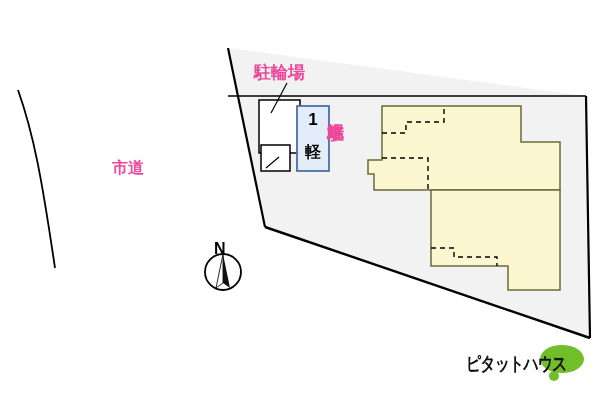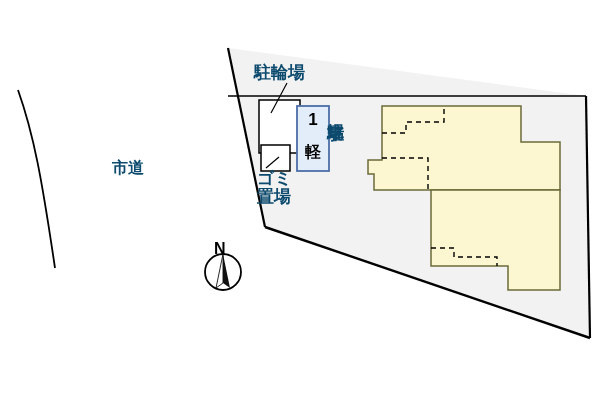--- a/index.html
+++ b/index.html
@@ -17,21 +17,21 @@
   }
   #map-svg {
     position: absolute;
     left: 0;
     top: 0;
     width: 600px;
     height: 400px;
   }
   .map-label {
     position: absolute;
-    color: #0c4a6e;
+    color: #ec4899;
     font-weight: 700;
     line-height: 1.02;
     white-space: pre;
     letter-spacing: 0px;
   }
   .vertical-label {
     writing-mode: vertical-rl;
     text-orientation: upright;
   }
   #label-shido {
@@ -143,25 +143,30 @@
     <circle cx="223" cy="272" r="18" fill="#FFFFFF" stroke="#000000" stroke-width="1.8"></circle>
     <polygon points="223,254 230,288 223,283" fill="#111111"></polygon>
     <polygon points="223,254 216,288 223,283" fill="#FFFFFF" stroke="#111111" stroke-width="0.9"></polygon>
 
   </svg>
 
   <div class="map-label" id="label-shido">市道</div>
 
   <div class="map-label" id="label-chuurinjou">駐輪場</div>
 
-  <div class="map-label" id="label-gomi">ゴミ
-置場</div>
 
   <div class="map-label vertical-label" id="label-chuushajou">駐車場</div>
 
   <div id="stall-number">1</div>
 
   <div id="stall-type">軽</div>
 
   <div id="compass-letter">N</div>
 
+  <div id="brand-logo">
+    <svg width="126" height="36" viewBox="0 0 126 36">
+      <ellipse cx="96" cy="14" rx="22" ry="14" fill="#6FBE2A"></ellipse>
+      <ellipse cx="88" cy="31" rx="5" ry="5" fill="#6FBE2A"></ellipse>
+    </svg>
+    <div id="brand-text">ピタットハウス</div>
+  </div>
 
 </div>
 
 </body></html>

